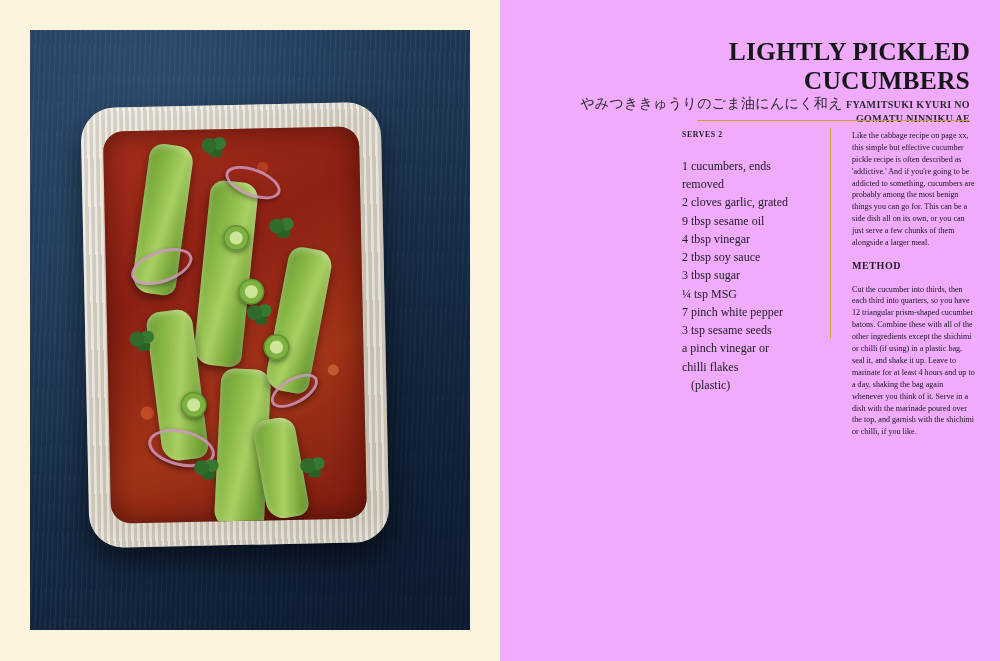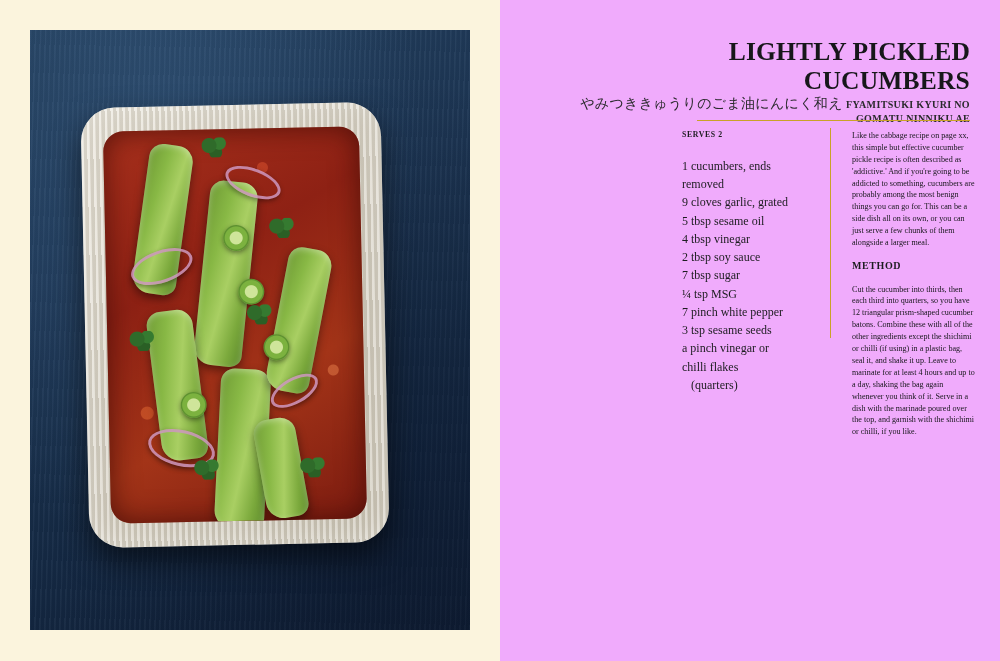--- a/index.html
+++ b/index.html
@@ -286,30 +286,30 @@
       <span class="subtitle-romaji">FYAMITSUKI KYURI NO GOMATU NINNIKU AE</span>
     </div>
 
     <div class="rule-top"></div>
     <div class="divider-v"></div>
 
     <div class="col-left">
       <div class="serves">SERVES 2</div>
       <div class="ingredients">
         <div>1 cucumbers, ends removed</div>
-        <div>9 cloves garlic, grated</div>
-        <div>5 tbsp sesame oil</div>
+        <div>2 cloves garlic, grated</div>
+        <div>9 tbsp sesame oil</div>
         <div>4 tbsp vinegar</div>
         <div>2 tbsp soy sauce</div>
-        <div>7 tbsp sugar</div>
+        <div>3 tbsp sugar</div>
         <div>¼ tsp MSG</div>
         <div>7 pinch white pepper</div>
         <div>3 tsp sesame seeds</div>
         <div>a pinch vinegar or chilli flakes</div>
-        <span class="ing-sub">(quarters)</span>
+        <span class="ing-sub">(plastic)</span>
       </div>
     </div>
 
     <div class="col-right">
       <p>Like the cabbage recipe on page xx, this simple but effective cucumber pickle recipe is often described as 'addictive.' And if you're going to be addicted to something, cucumbers are probably among the most benign things you can go for. This can be a side dish all on its own, or you can just serve a few chunks of them alongside a larger meal.</p>
       <p class="method-head">METHOD</p>
       <p>Cut the cucumber into thirds, then each third into quarters, so you have 12 triangular prism-shaped cucumber batons. Combine these with all of the other ingredients except the shichimi or chilli (if using) in a plastic bag, seal it, and shake it up. Leave to marinate for at least 4 hours and up to a day, shaking the bag again whenever you think of it. Serve in a dish with the marinade poured over the top, and garnish with the shichimi or chilli, if you like.</p>
     </div>
 
   </div>

